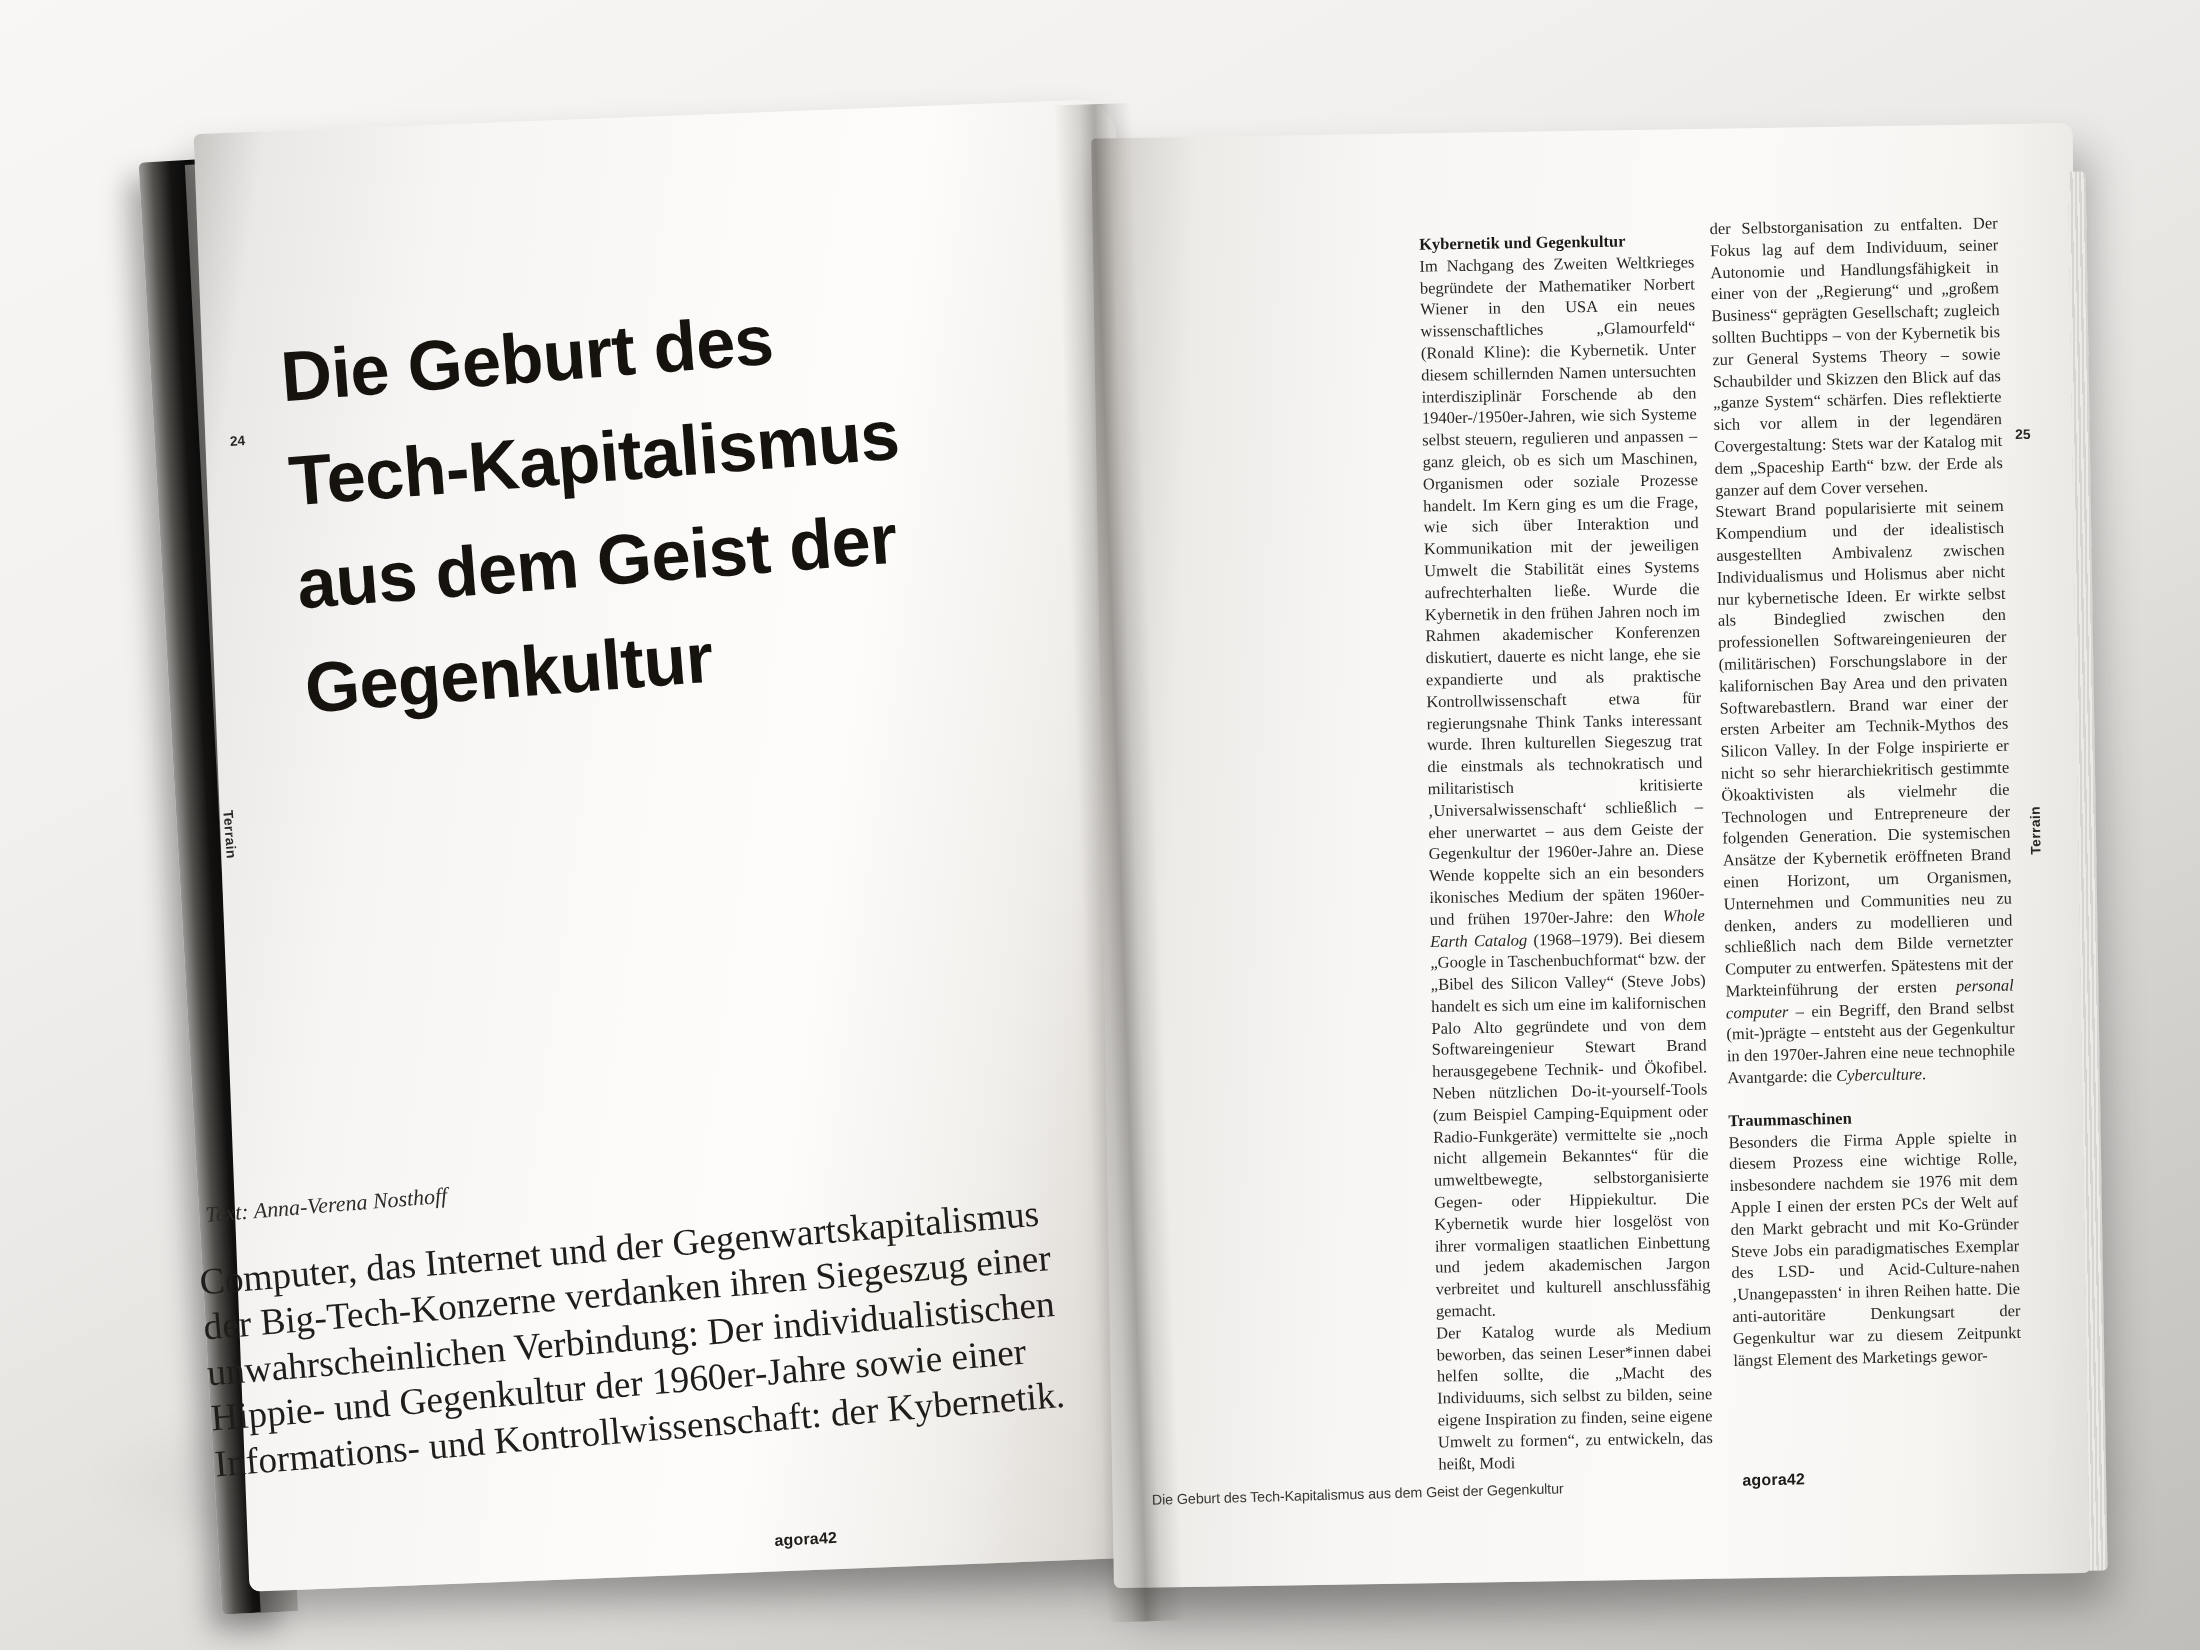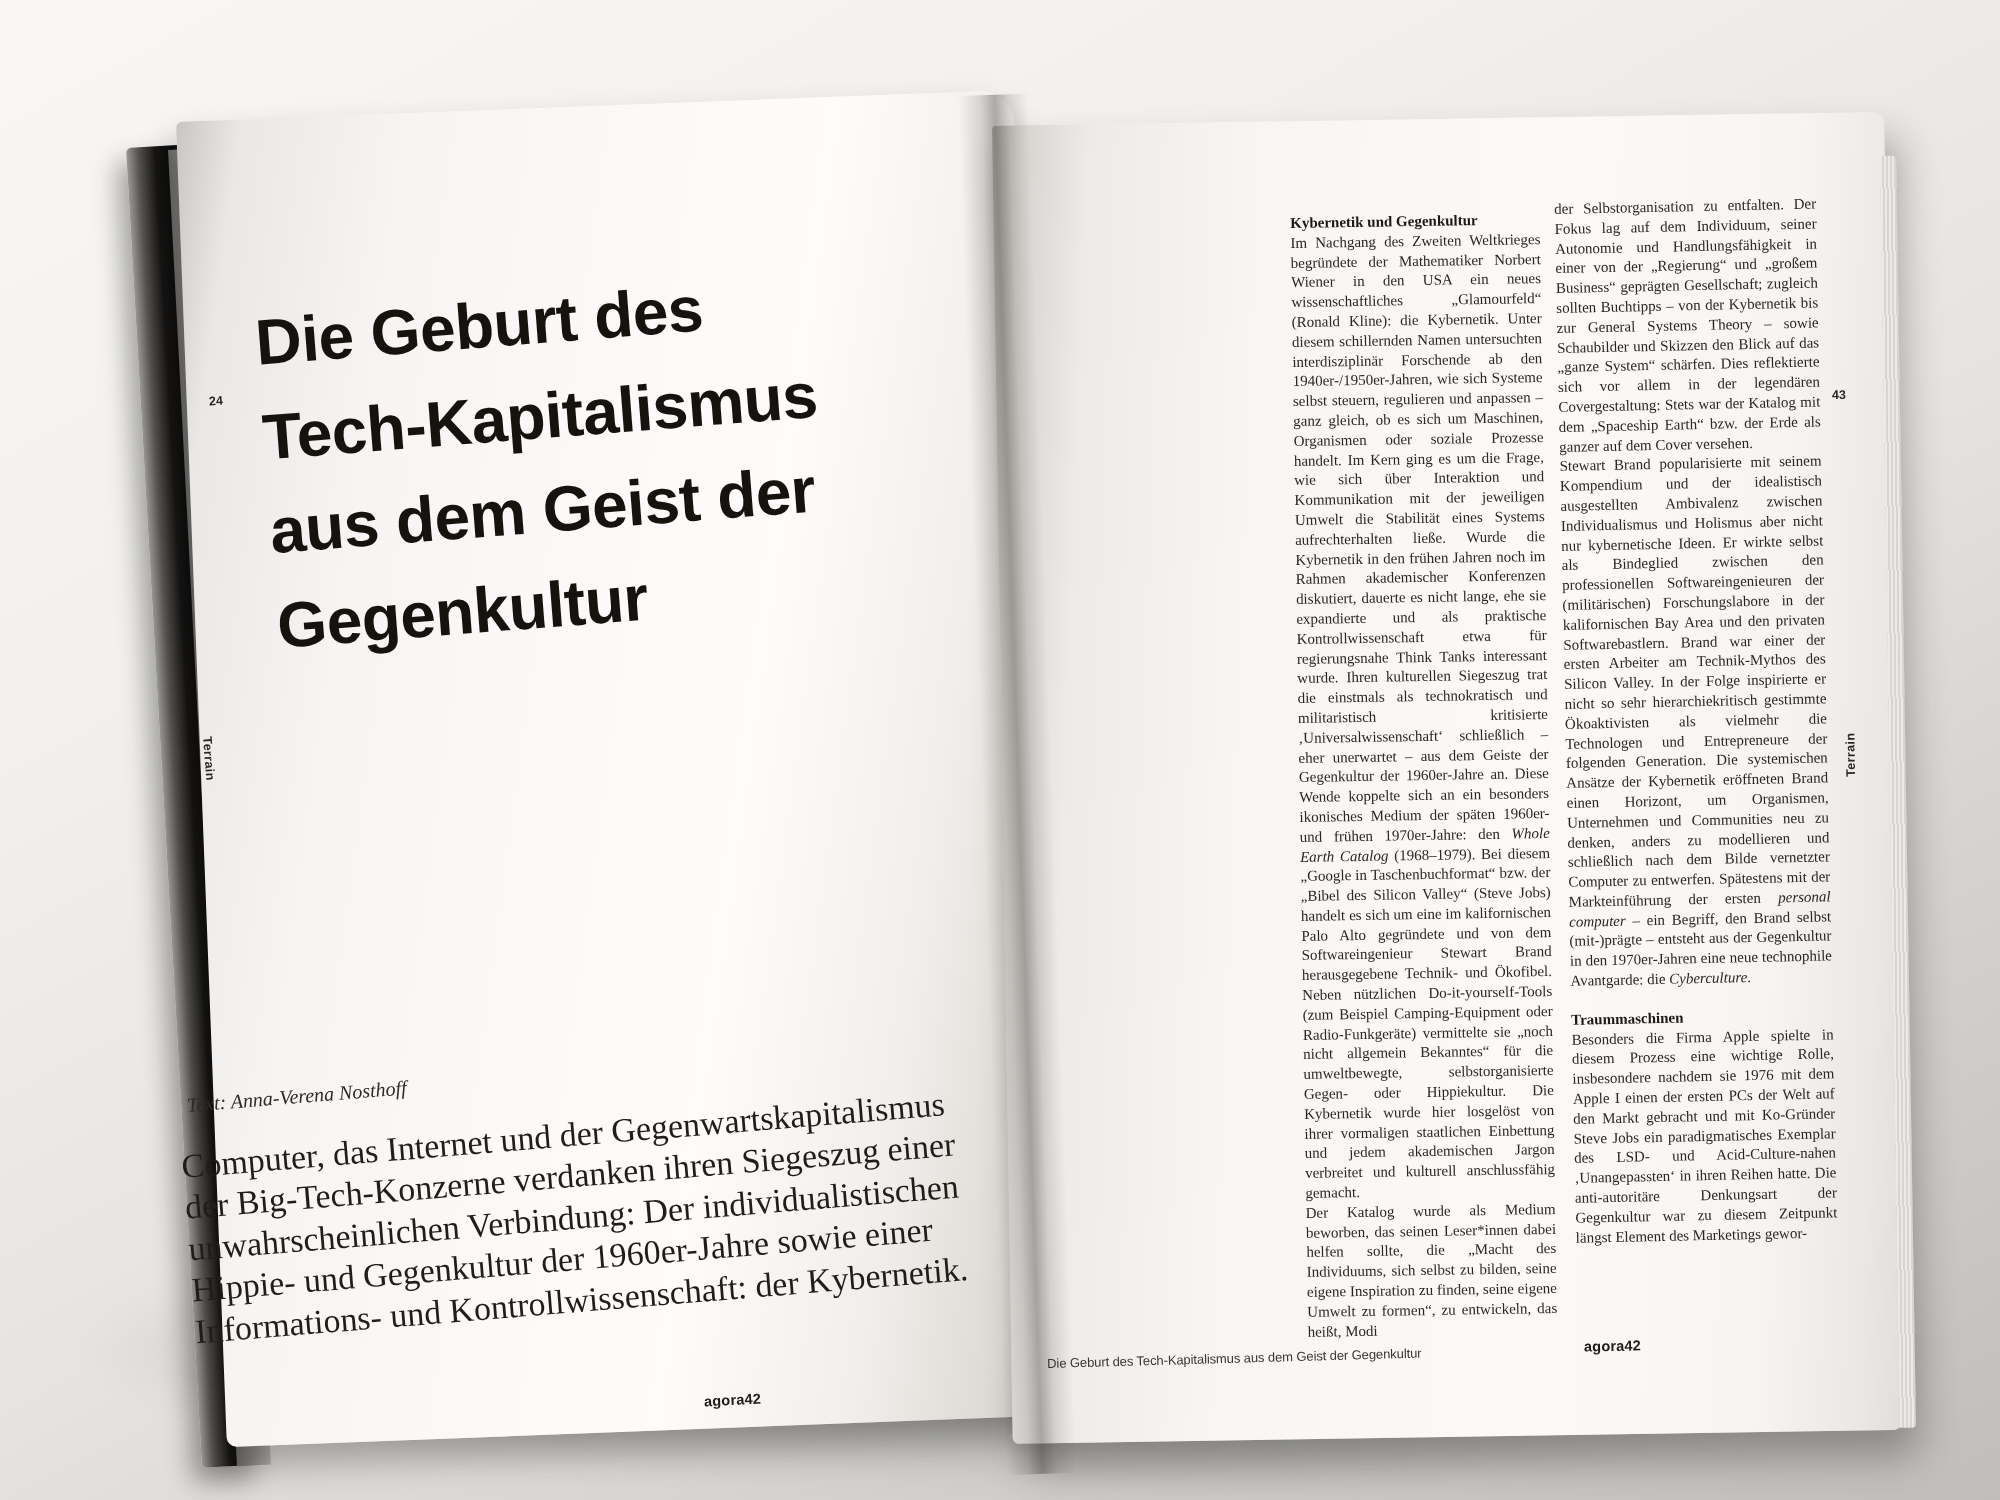--- a/index.html
+++ b/index.html
@@ -143,16 +143,16 @@
     <div class="block heading"><span>Kybernetik und Gegenkultur</span></div>
     <div class="block para"><span>Im Nachgang des Zweiten Weltkrieges begründete der Mathematiker Norbert Wiener in den USA ein neues wissenschaftliches „Glamourfeld“ (Ronald Kline): die Kybernetik. Unter diesem schillernden Namen untersuchten interdisziplinär Forschende ab den 1940er-/1950er-Jahren, wie sich Systeme selbst steuern, regulieren und anpassen – ganz gleich, ob es sich um Maschinen, Organismen oder soziale Prozesse handelt. Im Kern ging es um die Frage, wie sich über Interaktion und Kommunikation mit der jeweiligen Umwelt die Stabilität eines Systems aufrechterhalten ließe. Wurde die Kybernetik in den frühen Jahren noch im Rahmen akademischer Konferenzen diskutiert, dauerte es nicht lange, ehe sie expandierte und als praktische Kontrollwissenschaft etwa für regierungsnahe Think Tanks interessant wurde. Ihren kulturellen Siegeszug trat die einstmals als technokratisch und militaristisch kritisierte ‚Universalwissenschaft‘ schließlich – eher unerwartet – aus dem Geiste der Gegenkultur der 1960er-Jahre an. Diese Wende koppelte sich an ein besonders ikonisches Medium der späten 1960er- und frühen 1970er-Jahre: den </span><span class="italic">Whole Earth Catalog</span><span> (1968–1979). Bei diesem „Google in Taschenbuchformat“ bzw. der „Bibel des Silicon Valley“ (Steve Jobs) handelt es sich um eine im kalifornischen Palo Alto gegründete und von dem Softwareingenieur Stewart Brand herausgegebene Technik- und Ökofibel. Neben nützlichen Do-it-yourself-Tools (zum Beispiel Camping-Equipment oder Radio-Funkgeräte) vermittelte sie „noch nicht allgemein Bekanntes“ für die umweltbewegte, selbstorganisierte Gegen- oder Hippiekultur. Die Kybernetik wurde hier losgelöst von ihrer vormaligen staatlichen Einbettung und jedem akademischen Jargon verbreitet und kulturell anschlussfähig gemacht.</span></div>
     <div class="block para"><span>Der Katalog wurde als Medium beworben, das seinen Leser*innen dabei helfen sollte, die „Macht des Individuums, sich selbst zu bilden, seine eigene Inspiration zu finden, seine eigene Umwelt zu formen“, zu entwickeln, das heißt, Modi</span></div>
   </div>
 <div class="abs txt column col-2" lang="de">
     <div class="block para"><span>der Selbstorganisation zu entfalten. Der Fokus lag auf dem Individuum, seiner Autonomie und Handlungsfähigkeit in einer von der „Regierung“ und „großem Business“ geprägten Gesellschaft; zugleich sollten Buchtipps – von der Kybernetik bis zur General Systems Theory – sowie Schaubilder und Skizzen den Blick auf das „ganze System“ schärfen. Dies reflektierte sich vor allem in der legendären Covergestaltung: Stets war der Katalog mit dem „Spaceship Earth“ bzw. der Erde als ganzer auf dem Cover versehen.</span></div>
     <div class="block para"><span>Stewart Brand popularisierte mit seinem Kompendium und der idealistisch ausgestellten Ambivalenz zwischen Individualismus und Holismus aber nicht nur kybernetische Ideen. Er wirkte selbst als Bindeglied zwischen den professionellen Softwareingenieuren der (militärischen) Forschungslabore in der kalifornischen Bay Area und den privaten Softwarebastlern. Brand war einer der ersten Arbeiter am Technik-Mythos des Silicon Valley. In der Folge inspirierte er nicht so sehr hierarchiekritisch gestimmte Ökoaktivisten als vielmehr die Technologen und Entrepreneure der folgenden Generation. Die systemischen Ansätze der Kybernetik eröffneten Brand einen Horizont, um Organismen, Unternehmen und Communities neu zu denken, anders zu modellieren und schließlich nach dem Bilde vernetzter Computer zu entwerfen. Spätestens mit der Markteinführung der ersten </span><span class="italic">personal computer</span><span> – ein Begriff, den Brand selbst (mit-)prägte – entsteht aus der Gegenkultur in den 1970er-Jahren eine neue technophile Avantgarde: die </span><span class="italic">Cyberculture</span><span>.</span></div>
     <div class="block heading"><span>Traummaschinen</span></div>
     <div class="block para"><span>Besonders die Firma Apple spielte in diesem Prozess eine wichtige Rolle, insbesondere nachdem sie 1976 mit dem Apple I einen der ersten PCs der Welt auf den Markt gebracht und mit Ko-Gründer Steve Jobs ein paradigmatisches Exemplar des LSD- und Acid-Culture-nahen ‚Unangepassten‘ in ihren Reihen hatte. Die anti-autoritäre Denkungsart der Gegenkultur war zu diesem Zeitpunkt längst Element des Marketings gewor-</span></div>
   </div>
-<div class="abs txt pagenum pn-right">43</div>
+<div class="abs txt pagenum pn-right">25</div>
 <div class="abs txt terrain terrain-right">Terrain</div>
 <div class="abs txt footer-title">Die Geburt des Tech-Kapitalismus aus dem Geist der Gegenkultur</div>
 <div class="abs txt brand brand-right">agora42</div>
 
 </body></html>

